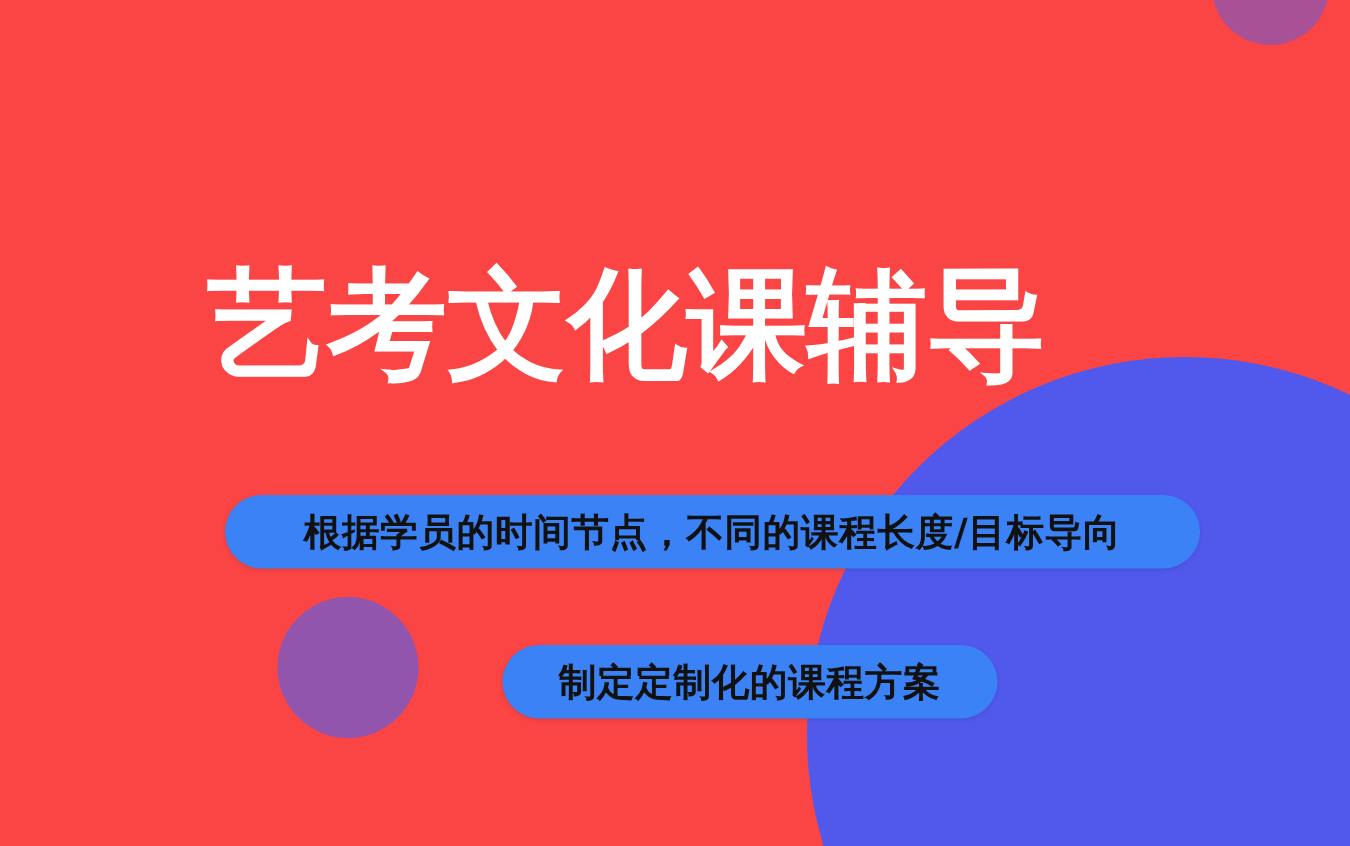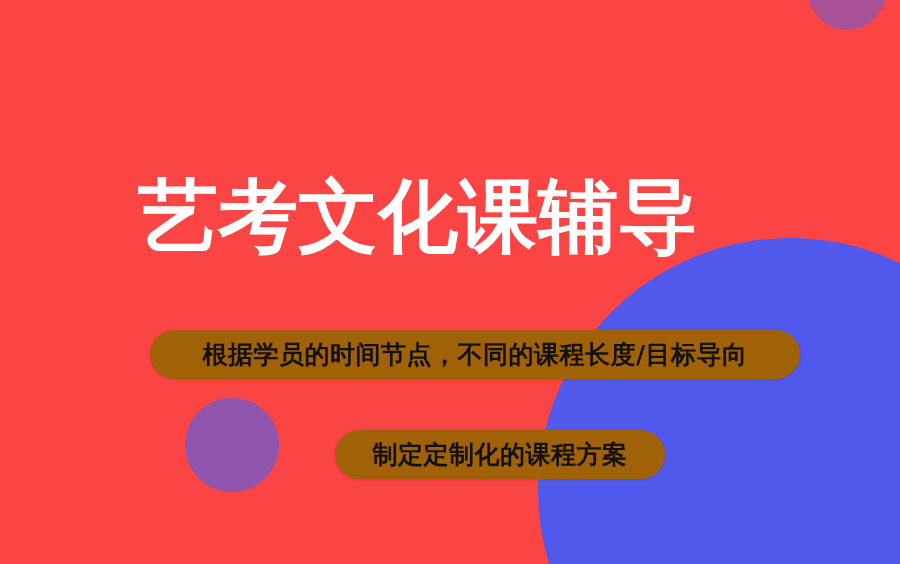--- a/index.html
+++ b/index.html
@@ -71,21 +71,21 @@
     white-space: nowrap;
     font-family: "DejaVu Sans", "Liberation Sans", sans-serif;
     margin-top: 48px;
   }
 
   .pill {
     position: absolute;
     display: flex;
     align-items: center;
     justify-content: center;
-    background: #a16207;
+    background: #3b82f6;
     border-radius: 26px;
     color: #111111;
     font-weight: bold;
     white-space: nowrap;
     box-shadow: 0 1px 3px rgba(0,0,0,0.12);
     font-family: "DejaVu Sans", "Liberation Sans", sans-serif;
     text-align: right;
   }
 
   #pill-primary {

